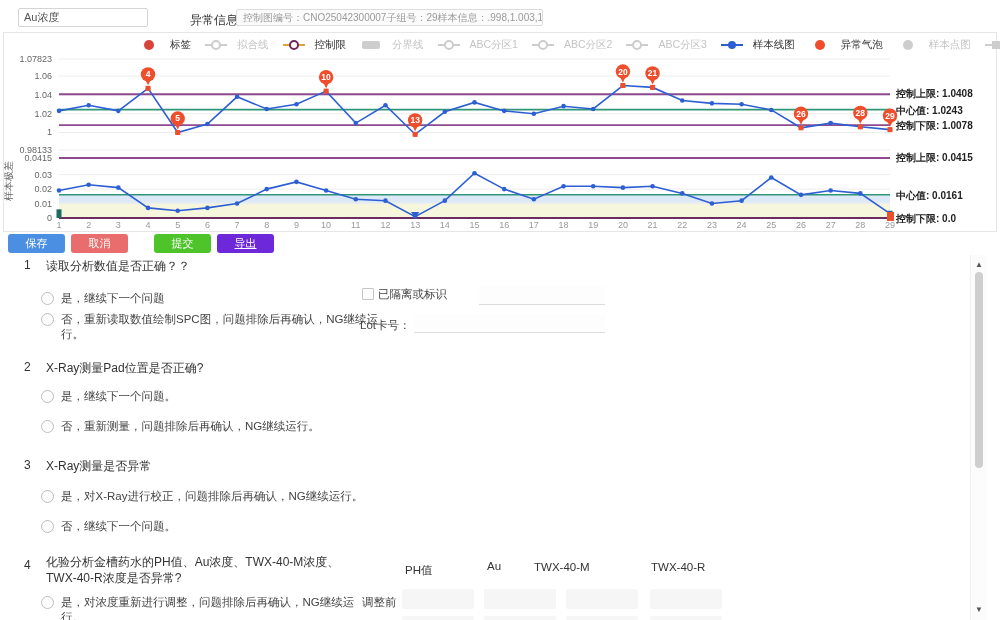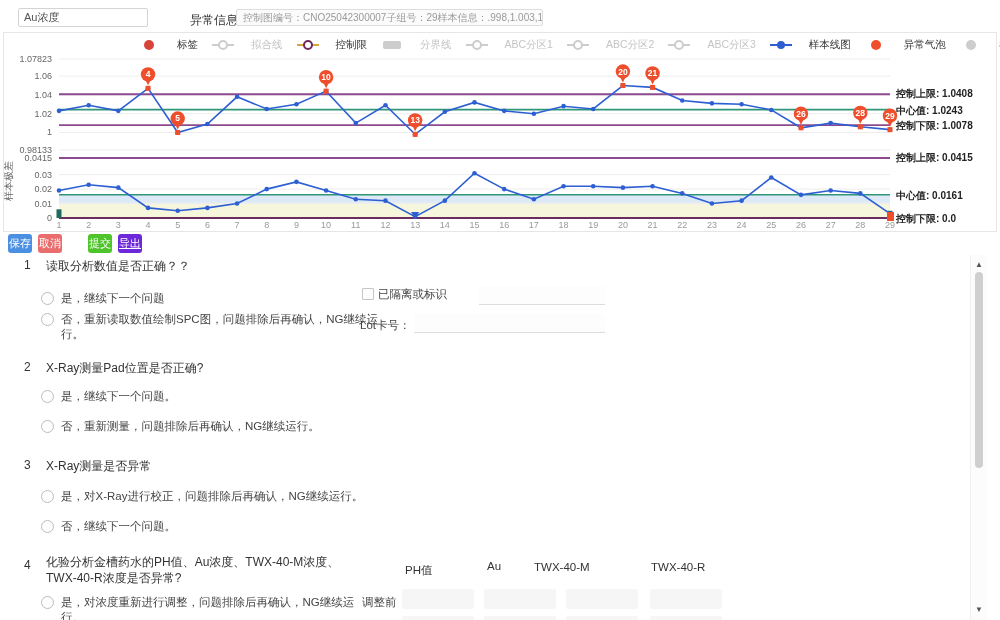--- a/index.html
+++ b/index.html
@@ -14,26 +14,26 @@
     font-family:inherit;background:#fff;}
   .info-label{position:absolute;left:190px;top:12px;font-size:12px;color:#333;}
   .info-box{position:absolute;left:236px;top:9px;width:293px;height:15px;
     border:1px solid #ddd;border-radius:2px;background:#fbfbfb;color:#9a9a9a;
     font-size:10px;line-height:15px;padding:0 6px;white-space:nowrap;overflow:hidden;}
   
   .chart-panel{position:absolute;left:3px;top:32px;width:992px;height:198px;
     border:1px solid #e6e6e6;background:#fff;}
   .legend{position:absolute;left:133px;top:5px;display:flex;align-items:center;gap:13px;
     font-size:10.5px;white-space:nowrap;}
-  .legend-item{display:flex;align-items:center;gap:16px;cursor:pointer;color:#333;}
+  .legend-item{display:flex;align-items:center;gap:9px;cursor:pointer;color:#333;}
   .legend-item.off{color:#c4c4c4;}
   #spc{position:absolute;left:0;top:14px;}
   
   .toolbar{position:absolute;left:8px;top:234px;display:flex;gap:6px;}
-  .btn{width:24px;height:19px;border:none;border-radius:3px;color:#fff;font-size:11px;
+  .btn{width:57px;height:19px;border:none;border-radius:3px;color:#fff;font-size:11px;
     font-family:inherit;cursor:pointer;line-height:19px;text-align:center;padding:0;}
   .btn-save{background:#4b8fe2;} .btn-cancel{background:#e96d6d;}
   .btn-submit{background:#4fc32a;margin-left:20px;} .btn-export{background:#6d28d9;text-decoration:underline;}
   
   .q-num{position:absolute;font-size:12px;color:#333;}
   .q-title{position:absolute;font-size:12px;color:#333;line-height:16px;}
   .opt{position:absolute;display:flex;align-items:flex-start;gap:7px;font-size:11.5px;color:#444;}
   .radio{width:11px;height:11px;border:1px solid #bdbdbd;border-radius:50%;background:#fdfdfd;
     flex:0 0 auto;margin-top:1px;cursor:pointer;}
   .opt-text{max-width:360px;line-height:15px;}

